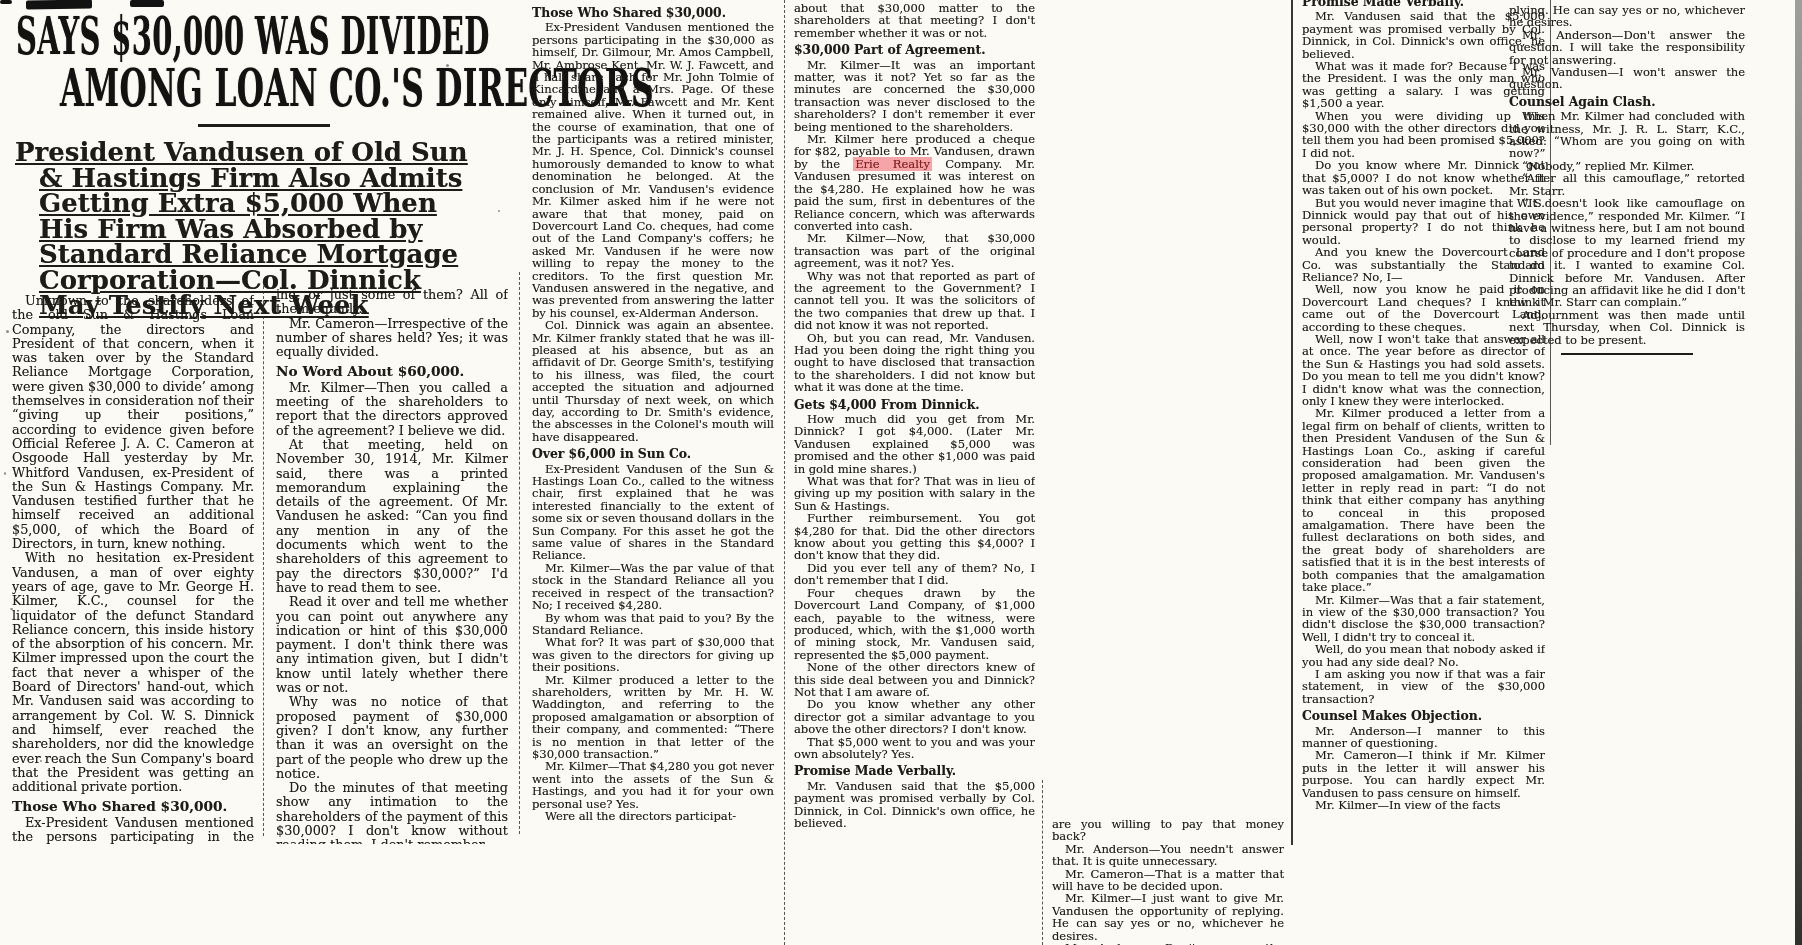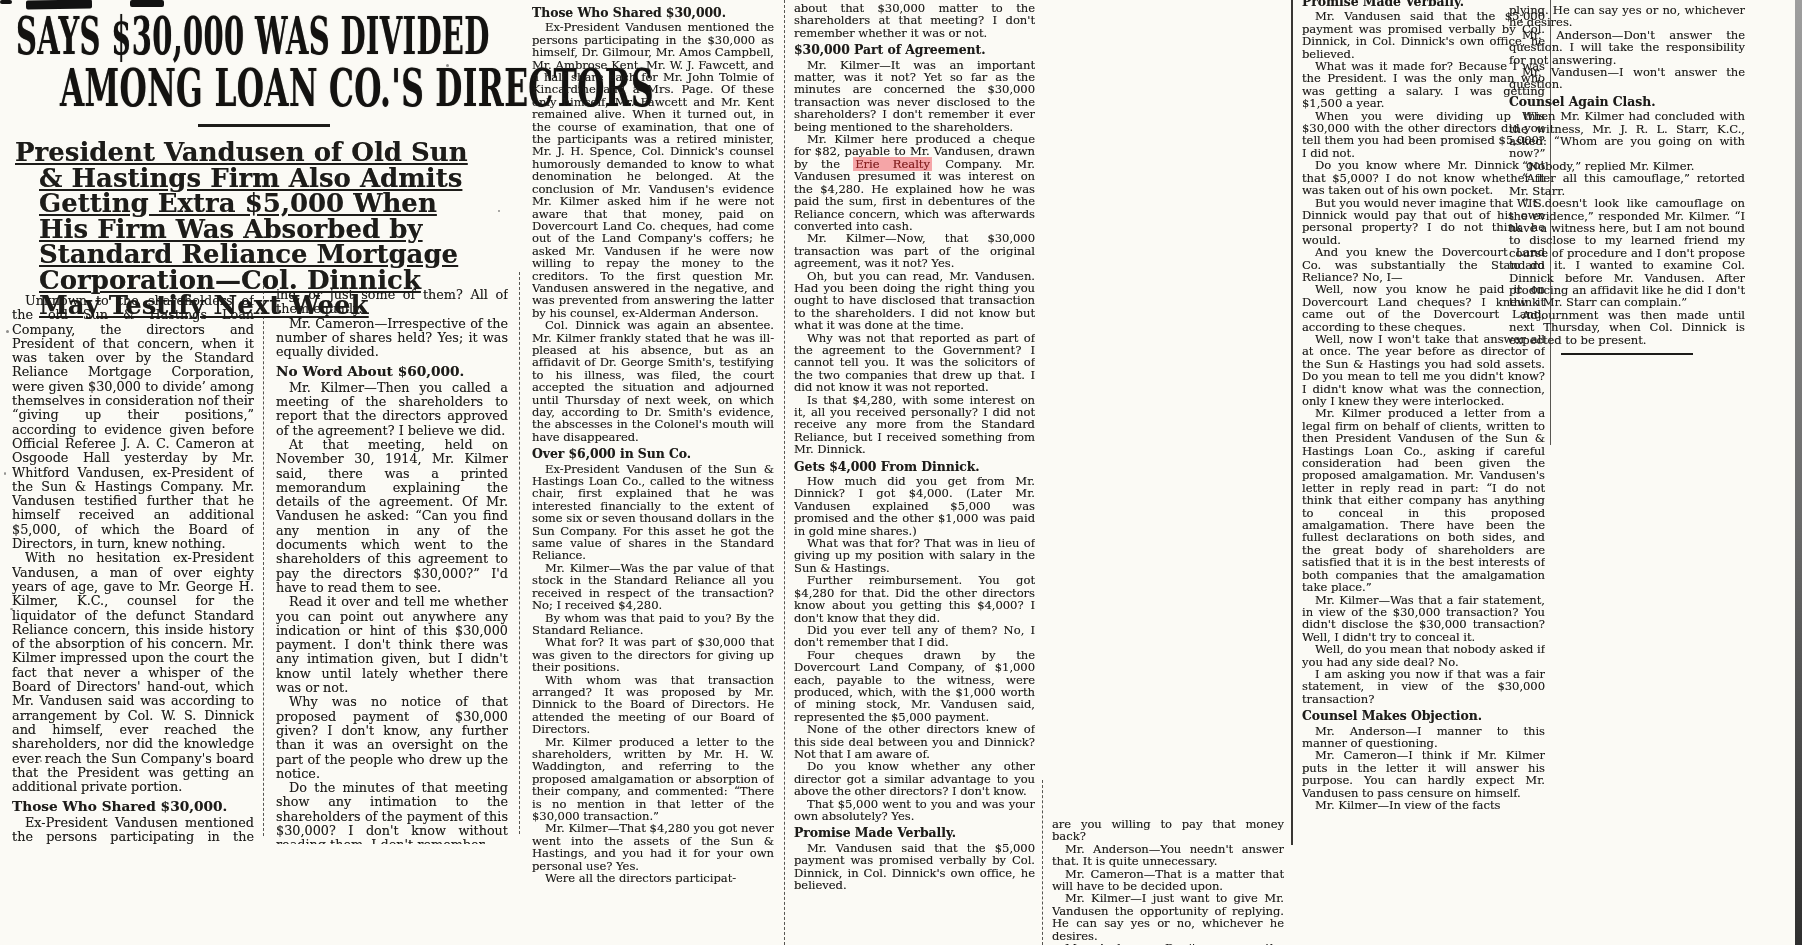--- a/index.html
+++ b/index.html
@@ -66,34 +66,32 @@
     </div>
   <div class="col f-sm" style="left:532px;top:2px;width:242px;height:941px">
       <h3>Those Who Shared $30,000.</h3>
       <p>Ex-President Vandusen mentioned the persons participating in the $30,000 as himself, Dr. Gilmour, Mr. Amos Campbell, Mr. Ambrose Kent, Mr. W. J. Fawcett, and a half share each for Mr. John Tolmie of Kincardine and a Mrs. Page. Of these only himself, Mr. Fawcett and Mr. Kent remained alive. When it turned out, in the course of examination, that one of the participants was a retired minister, Mr. J. H. Spence, Col. Dinnick's counsel humorously demanded to know to what denomination he belonged. At the conclusion of Mr. Vandusen's evidence Mr. Kilmer asked him if he were not aware that that money, paid on Dovercourt Land Co. cheques, had come out of the Land Company's coffers; he asked Mr. Vandusen if he were now willing to repay the money to the creditors. To the first question Mr. Vandusen answered in the negative, and was prevented from answering the latter by his counsel, ex-Alderman Anderson.</p>
       <p>Col. Dinnick was again an absentee. Mr. Kilmer frankly stated that he was ill-pleased at his absence, but as an affidavit of Dr. George Smith's, testifying to his illness, was filed, the court accepted the situation and adjourned until Thursday of next week, on which day, according to Dr. Smith's evidence, the abscesses in the Colonel's mouth will have disappeared.</p>
       <h3>Over $6,000 in Sun Co.</h3>
       <p>Ex-President Vandusen of the Sun &amp; Hastings Loan Co., called to the witness chair, first explained that he was interested financially to the extent of some six or seven thousand dollars in the Sun Company. For this asset he got the same value of shares in the Standard Reliance.</p>
       <p>Mr. Kilmer—Was the par value of that stock in the Standard Reliance all you received in respect of the transaction?  No; I received $4,280.</p>
       <p>By whom was that paid to you? By the Standard Reliance.</p>
       <p>What for?  It was part of $30,000 that was given to the directors for giving up their positions.</p>
-      <p>With whom was that transaction arranged?  It was proposed by Mr. Dinnick to the Board of Directors.  He attended the meeting of our Board of Directors.</p>
       <p>Mr. Kilmer produced a letter to the shareholders, written by Mr. H. W. Waddington, and referring to the proposed amalgamation or absorption of their company, and commented: “There is no mention in that letter of the $30,000 transaction.”</p>
       <p>Mr. Kilmer—That $4,280 you got never went into the assets of the Sun &amp; Hastings, and you had it for your own personal use?  Yes.</p>
       <p>Were all the directors participat-</p>
     </div>
   <div class="col f-sm" style="left:794px;top:2px;width:241px;height:941px">
       <p class="cont">about that $30,000 matter to the shareholders at that meeting?  I don't remember whether it was or not.</p>
       <h3>$30,000 Part of Agreement.</h3>
       <p>Mr. Kilmer—It was an important matter, was it not?  Yet so far as the minutes are concerned the $30,000 transaction was never disclosed to the shareholders?  I don't remember it ever being mentioned to the shareholders.</p>
       <p><span>Mr. Kilmer here produced a cheque for $82, payable to Mr. Vandusen, drawn by the </span><mark>Erie Realty</mark><span> Company. Mr. Vandusen presumed it was interest on the $4,280. He explained how he was paid the sum, first in debentures of the Reliance concern, which was afterwards converted into cash.</span></p>
       <p>Mr. Kilmer—Now, that $30,000 transaction was part of the original agreement, was it not?  Yes.</p>
+      <p>Why was not that reported as part of the agreement to the Government? I cannot tell you.  It was the solicitors of the  two companies that drew up that.  I did not know it was not reported.</p>
       <p>Oh, but you can read, Mr. Vandusen.  Had  you  been  doing  the right thing you ought to have disclosed that transaction to the shareholders.  I did not know but what it was done at the time.</p>
-      <p>Why was not that reported as part of the agreement to the Government? I cannot tell you.  It was the solicitors of the  two companies that drew up that.  I did not know it was not reported.</p>
-      <p>Is that $4,280, with some interest on it, all you received personally? I did not receive any more from the Standard Reliance, but I received something from Mr. Dinnick.</p>
       <h3>Gets $4,000 From Dinnick.</h3>
       <p>How much did you get from Mr. Dinnick?  I got $4,000.  (Later Mr. Vandusen explained $5,000 was promised and the other $1,000 was paid in gold mine shares.)</p>
       <p>What was that for?  That was in lieu of giving up my position with salary in the Sun &amp; Hastings.</p>
       <p>Further reimbursement. You got $4,280 for that.  Did the other directors know about you getting this $4,000?  I don't know that they did.</p>
       <p>Did you ever tell any of them? No, I don't remember that I did.</p>
       <p>Four cheques drawn by the Dovercourt Land Company, of $1,000 each, payable to the  witness, were produced, which, with the $1,000 worth of mining stock, Mr. Vandusen said, represented the $5,000 payment.</p>
       <p>None of the other directors knew of this side deal between you and Dinnick?  Not that I am aware of.</p>
       <p>Do you know whether any other director got a similar advantage to you above the  other directors?  I don't know.</p>
       <p>That $5,000 went to you and was your own absolutely?  Yes.</p>
       <h3>Promise Made Verbally.</h3>

